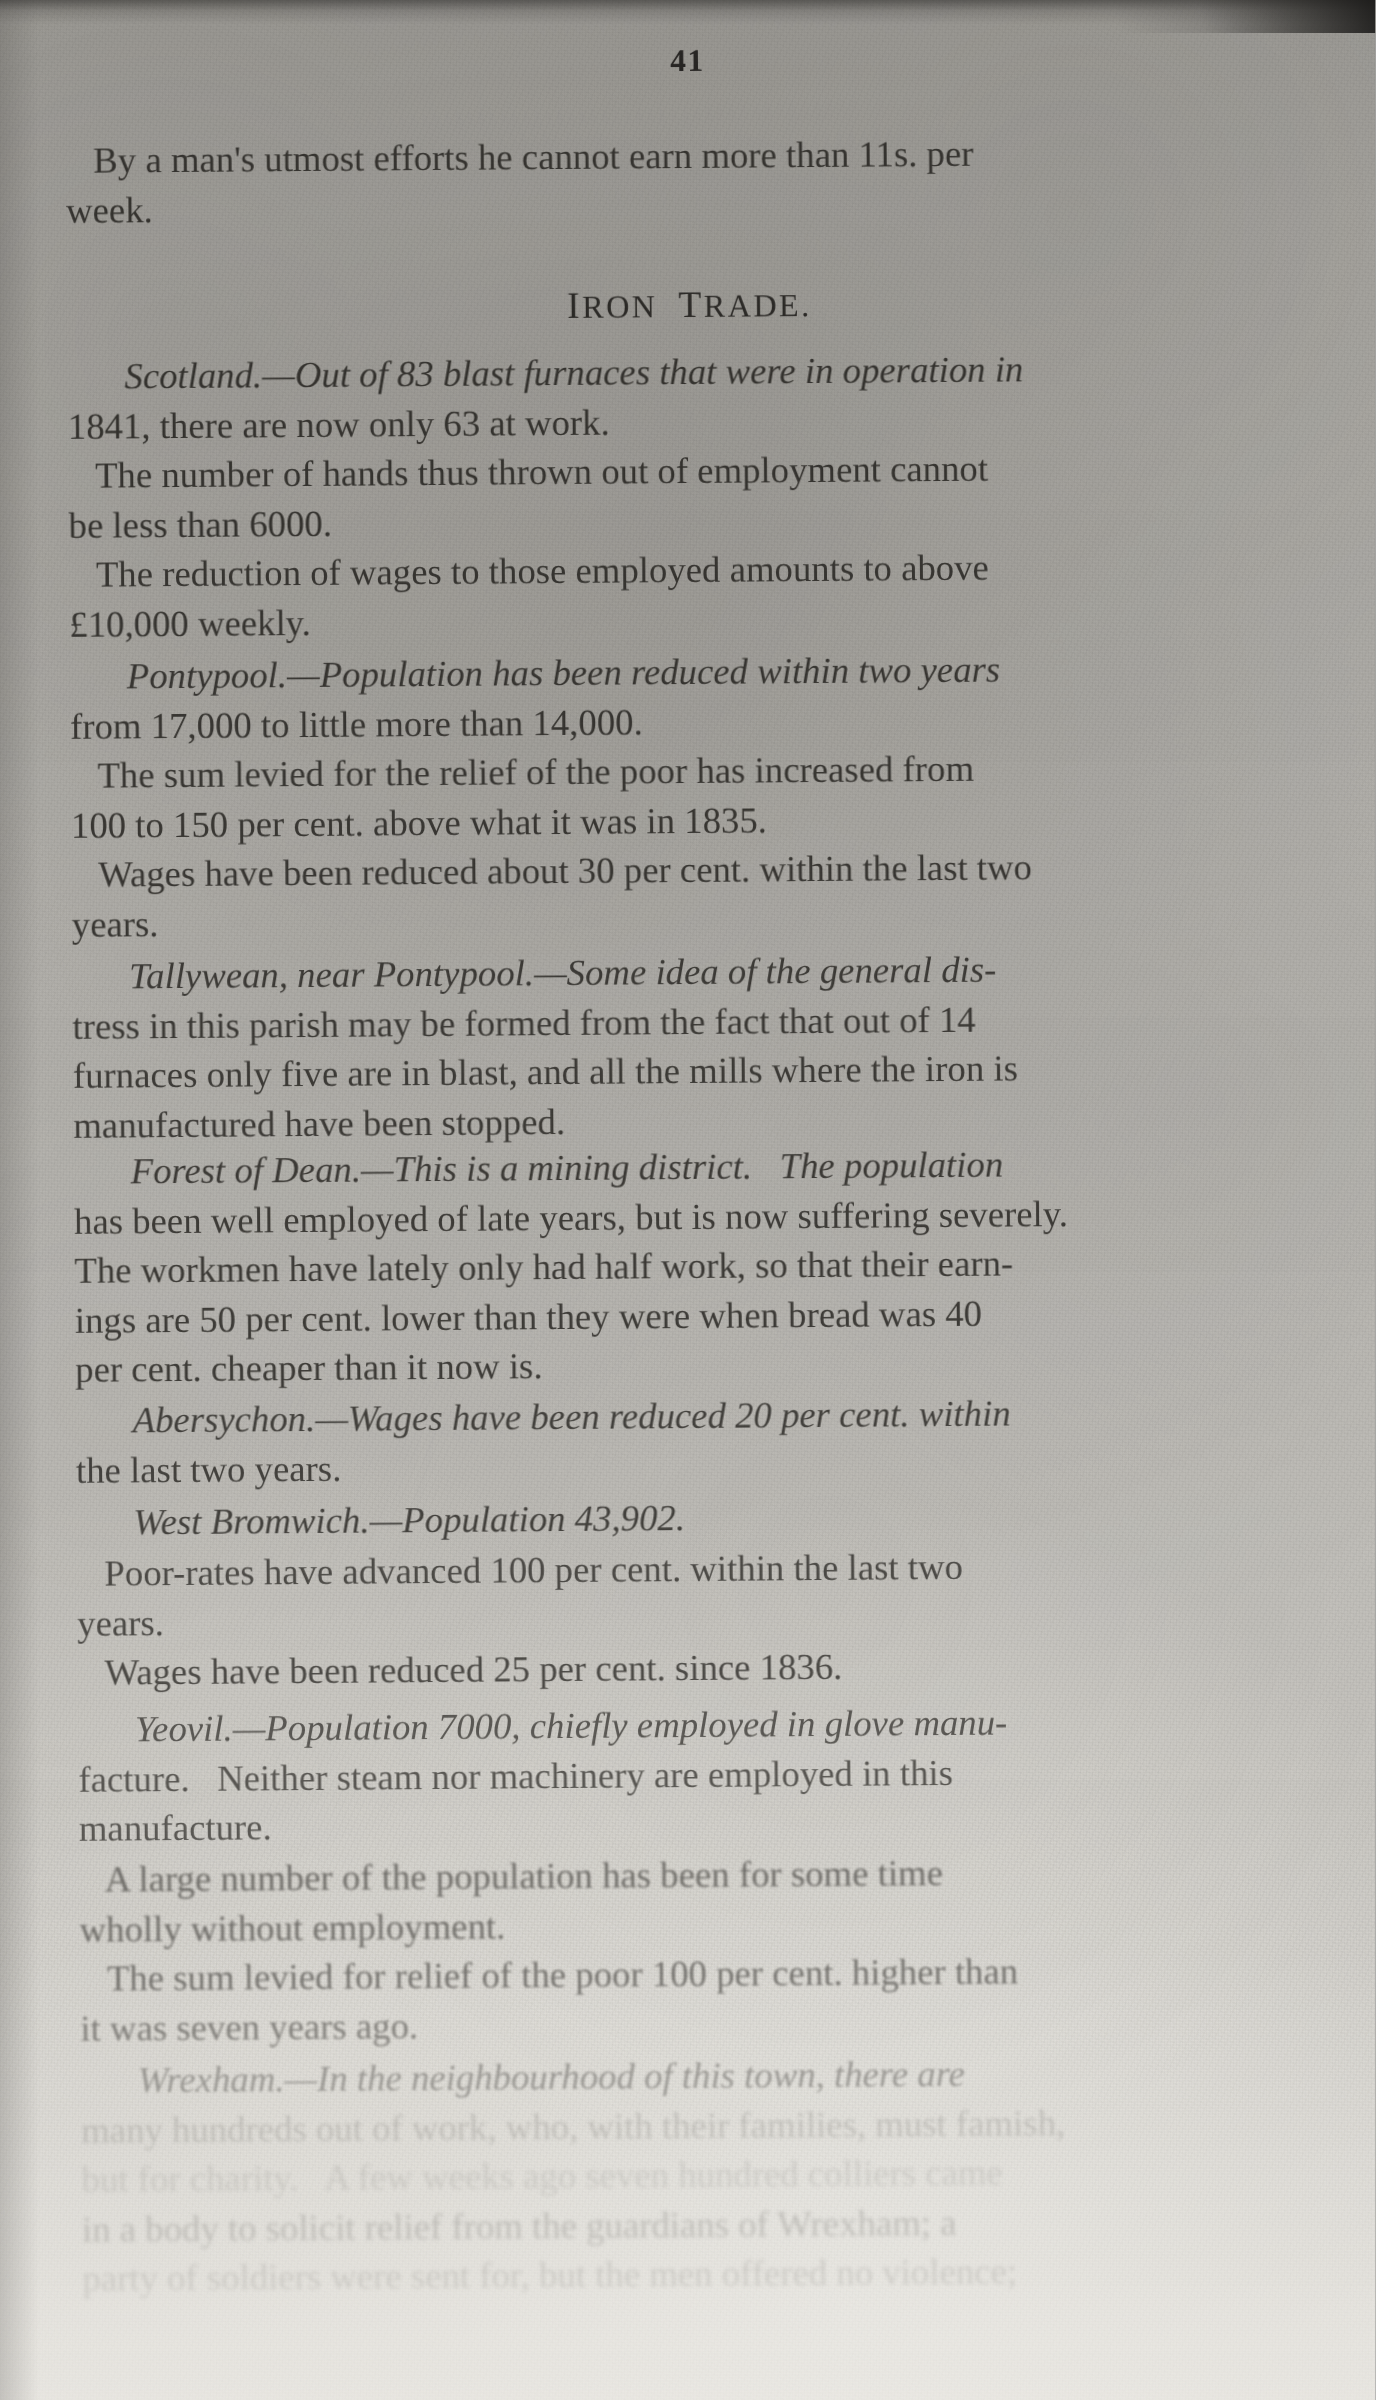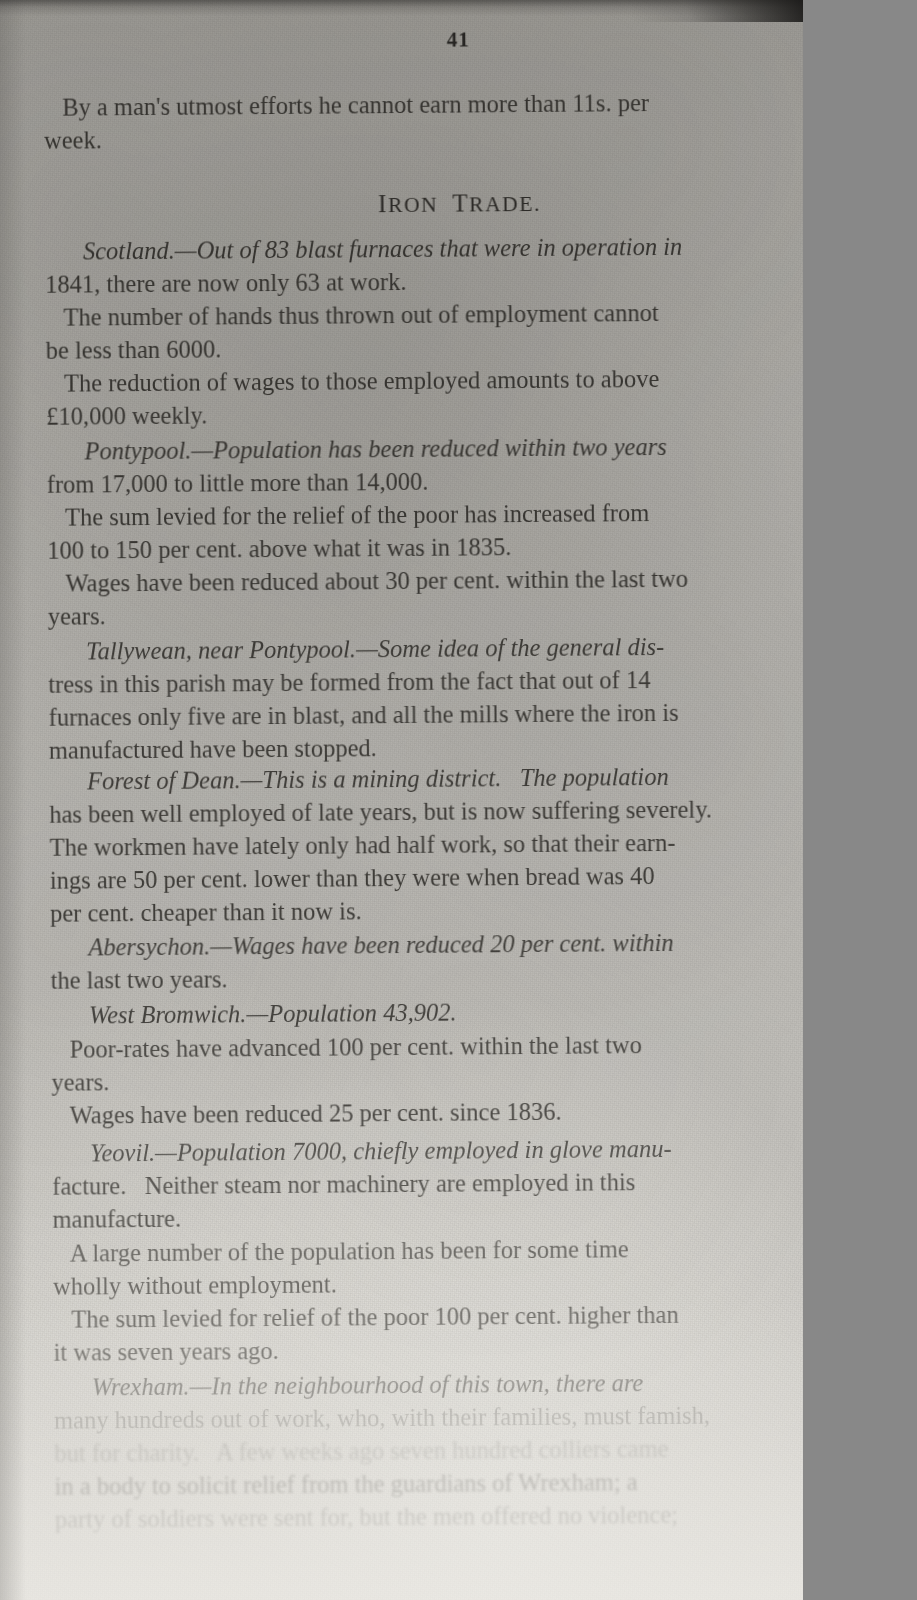--- a/index.html
+++ b/index.html
@@ -7,21 +7,21 @@
     margin: 0;
     padding: 0;
     background: #888;
   }
   body {
     font-family: "Liberation Serif", "DejaVu Serif", serif;
   }
 
   #page {
     position: relative;
-    width: 803px;
+    width: 917px;
     height: 1600px;
     overflow: hidden;
     background: #b4b2ad;
     
     background-image:
       radial-gradient(ellipse 70% 45% at 62% 96%, rgba(232,231,226,0.95) 0%, rgba(225,223,217,0.55) 45%, rgba(200,198,192,0.0) 75%),
       radial-gradient(ellipse 60% 40% at 20% 88%, rgba(224,222,216,0.75) 0%, rgba(210,208,202,0.0) 70%),
       radial-gradient(ellipse 90% 55% at 50% 20%, rgba(150,148,143,0.42) 0%, rgba(165,163,158,0.10) 60%, rgba(180,178,173,0.0) 85%),
       linear-gradient(180deg, #9e9c97 0%, #a8a6a1 9%, #b0aea9 22%, #b6b4af 40%, #bdbbb6 58%, #c6c4bf 74%, #d2d0cb 86%, #dcdad5 95%, #e0ded9 100%);
   }

